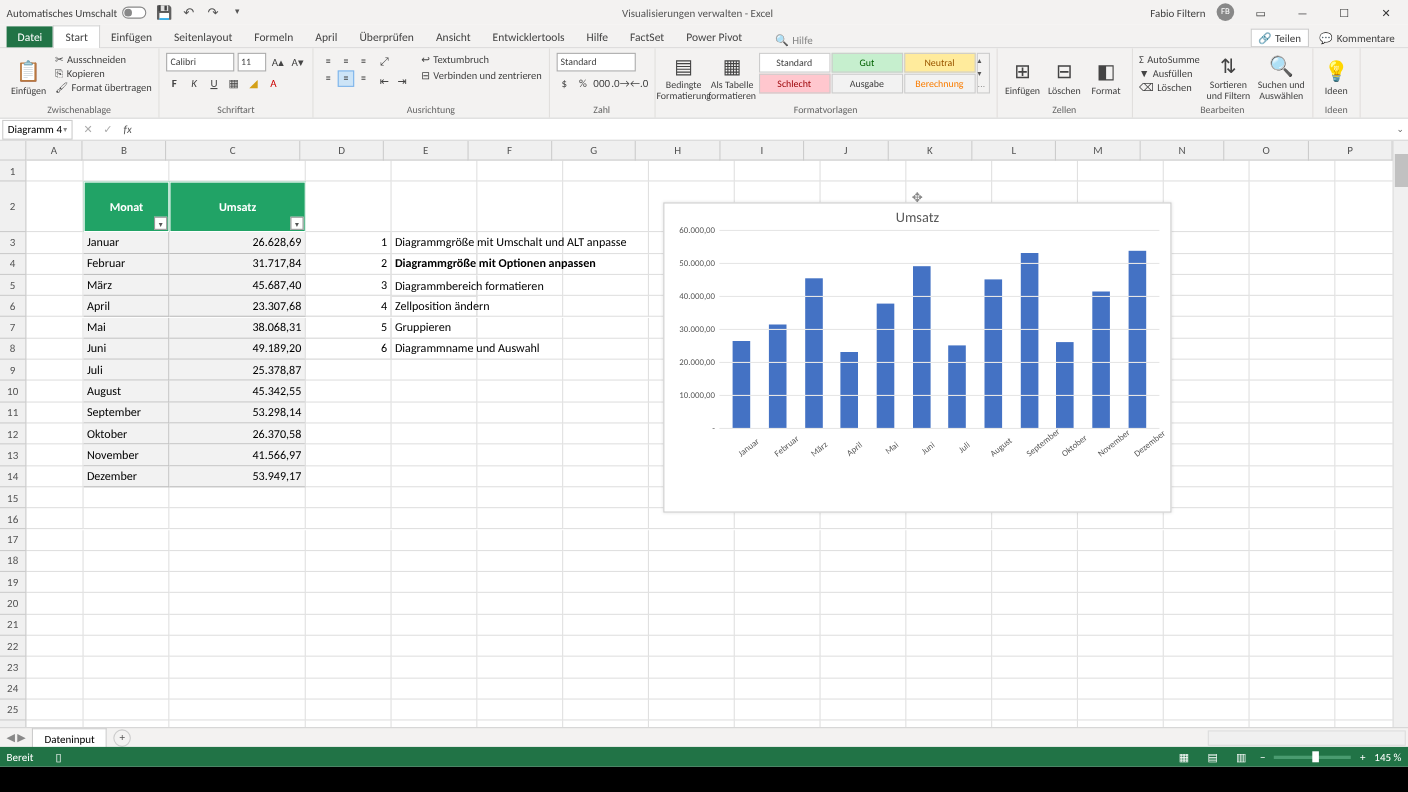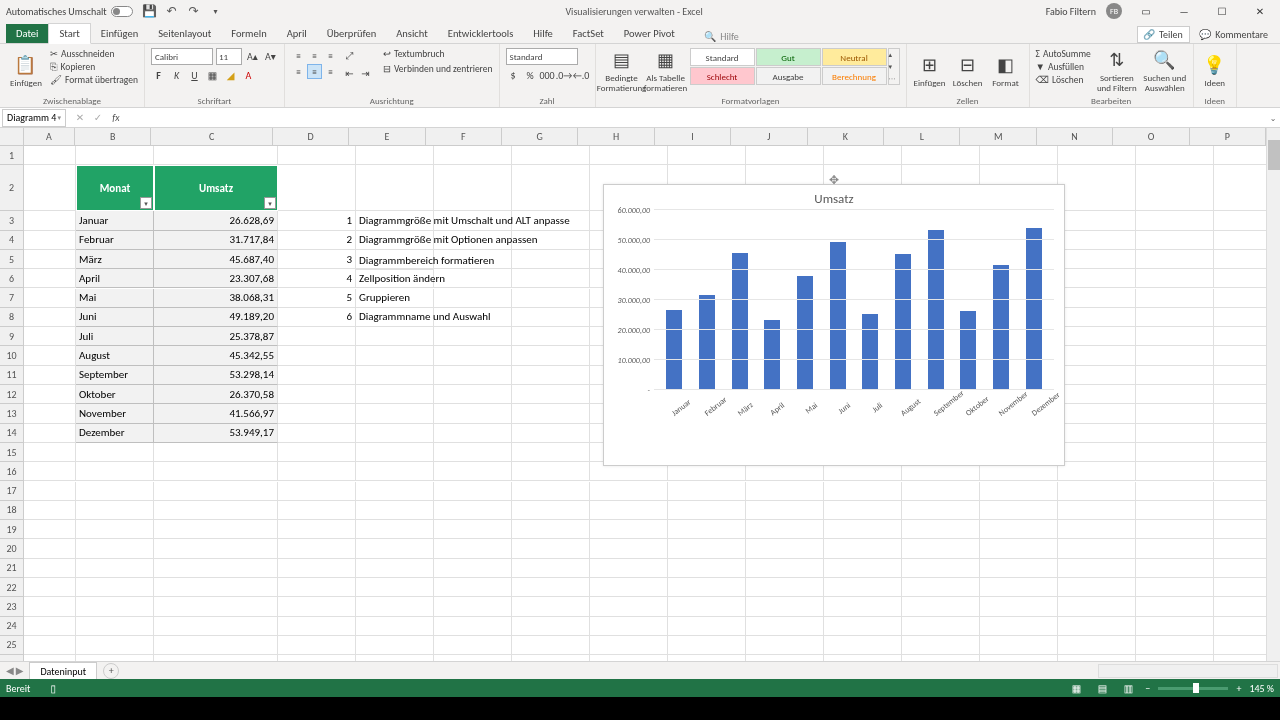--- a/index.html
+++ b/index.html
@@ -80,21 +80,21 @@
 .filter-arrow { position: absolute; width: 12px; height: 12px; background: #fff; border: 1px solid #999; font-size: 7px; display: flex; align-items: center; justify-content: center; color: #555; }
 .v-scroll { position: absolute; right: 0; top: 0; bottom: 0; width: 14px; background: #f0f0f0; border-left: 1px solid #ddd; }
 .v-scroll-thumb { position: absolute; top: 12px; width: 12px; left: 1px; height: 30px; background: #c1c1c1; }
 
 
 .chart-box { position: absolute; border: 1px solid #ccc; background: #fff; box-shadow: 0 0 3px rgba(0,0,0,0.1); }
 .chart-drag { position: absolute; top: -12px; left: 50%; transform: translateX(-50%); font-size: 12px; color: #888; }
 .chart-title { text-align: center; font-size: 13px; color: #595959; padding: 6px 0 4px; }
 .chart-plot { position: relative; height: 180px; margin: 0 10px 40px 50px; }
 .chart-yaxis { position: absolute; left: -48px; top: 0; bottom: 0; width: 46px; }
-.chart-ytick { position: absolute; right: 2px; font-size: 8px; color: #595959; transform: translateY(-50%); font-style: italic; }
+.chart-ytick { position: absolute; right: 2px; font-size: 8px; color: #595959; transform: translateY(-50%); }
 .chart-grid { position: absolute; left: 0; right: 0; border-top: 1px solid #e6e6e6; }
 .chart-bars { position: absolute; inset: 0; display: flex; align-items: flex-end; justify-content: space-around; padding: 0 4px; }
 .chart-bar { width: 16px; background: #4472c4; }
 .chart-xaxis { position: absolute; left: 0; right: 0; top: 100%; display: flex; justify-content: space-around; padding: 2px 4px 0; }
 .chart-xtick { font-size: 8px; color: #595959; transform: rotate(-38deg); transform-origin: right top; white-space: nowrap; text-align: right; width: 16px; margin-top: 8px; }
 
 
 .sheet-tabs { height: 18px; background: #f3f2f1; border-top: 1px solid #d4d4d4; display: flex; align-items: center; font-size: 10px; }
 .sheet-nav { display: flex; gap: 2px; padding: 0 6px; color: #888; }
 .sheet-tab { padding: 2px 10px; background: #fff; border: 1px solid #ccc; border-bottom: none; }
@@ -842,21 +842,21 @@
         <div class="cell data-value" style="left: 130px; top: 219.7px; width: 124px; height: 19.3px;">53.298,14</div>
         <div class="cell data-month" style="left: 52px; top: 239px; width: 78px; height: 19.3px;">Oktober</div>
         <div class="cell data-value" style="left: 130px; top: 239px; width: 124px; height: 19.3px;">26.370,58</div>
         <div class="cell data-month" style="left: 52px; top: 258.3px; width: 78px; height: 19.3px;">November</div>
         <div class="cell data-value" style="left: 130px; top: 258.3px; width: 124px; height: 19.3px;">41.566,97</div>
         <div class="cell data-month" style="left: 52px; top: 277.6px; width: 78px; height: 19.3px;">Dezember</div>
         <div class="cell data-value" style="left: 130px; top: 277.6px; width: 124px; height: 19.3px;">53.949,17</div>
         <div class="cell numlabel" style="left: 254px; top: 65.3px; width: 78px; height: 19.3px;">1</div>
         <div class="cell" style="left: 332px; top: 65.3px; width: 78px; height: 19.3px; overflow: visible;">Diagrammgröße mit Umschalt und ALT anpasse</div>
         <div class="cell numlabel" style="left: 254px; top: 84.6px; width: 78px; height: 19.3px;">2</div>
-        <div class="cell" style="left: 332px; top: 84.6px; width: 78px; height: 19.3px; overflow: visible;">Diagrammgröße mit Optionen anpassen</div>
+        <div class="cell" style="left: 332px; top: 84.6px; width: 78px; height: 19.3px; overflow: visible; font-weight: bold;">Diagrammgröße mit Optionen anpassen</div>
         <div class="cell numlabel" style="left: 254px; top: 103.9px; width: 78px; height: 19.3px;">3</div>
         <div class="cell" style="left: 332px; top: 105px; width: 78px; height: 19.3px; overflow: visible;">Diagrammbereich formatieren</div>
         <div class="cell numlabel" style="left: 254px; top: 123.2px; width: 78px; height: 19.3px;">4</div>
         <div class="cell" style="left: 332px; top: 123.2px; width: 78px; height: 19.3px; overflow: visible;">Zellposition ändern</div>
         <div class="cell numlabel" style="left: 254px; top: 142.5px; width: 78px; height: 19.3px;">5</div>
         <div class="cell" style="left: 332px; top: 142.5px; width: 78px; height: 19.3px; overflow: visible;">Gruppieren</div>
         <div class="cell numlabel" style="left: 254px; top: 161.8px; width: 78px; height: 19.3px;">6</div>
         <div class="cell" style="left: 332px; top: 161.8px; width: 78px; height: 19.3px; overflow: visible;">Diagrammname und Auswahl</div>
       </div>
     <div class="v-scroll">

